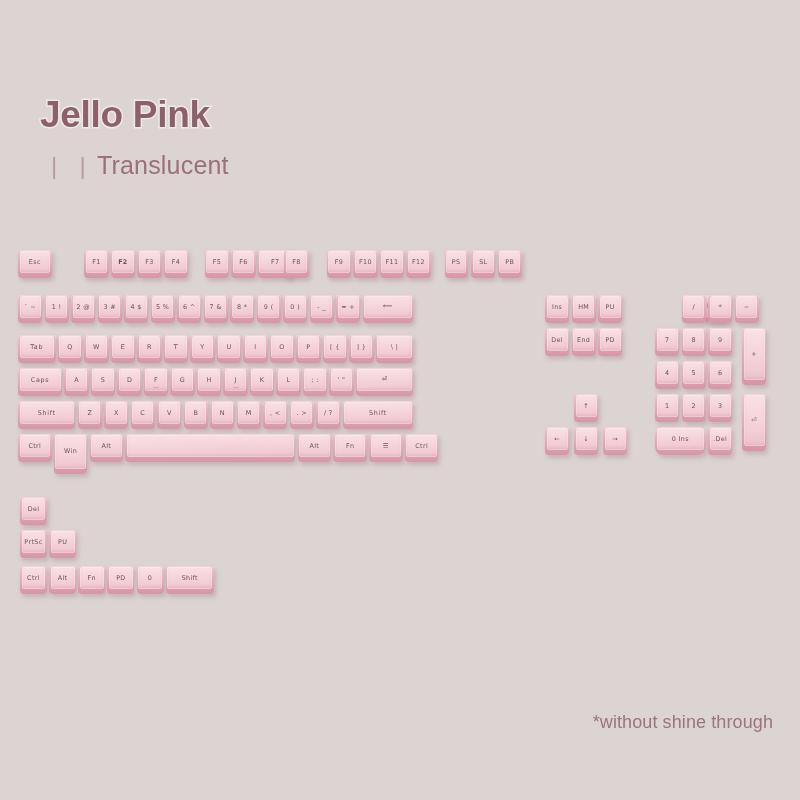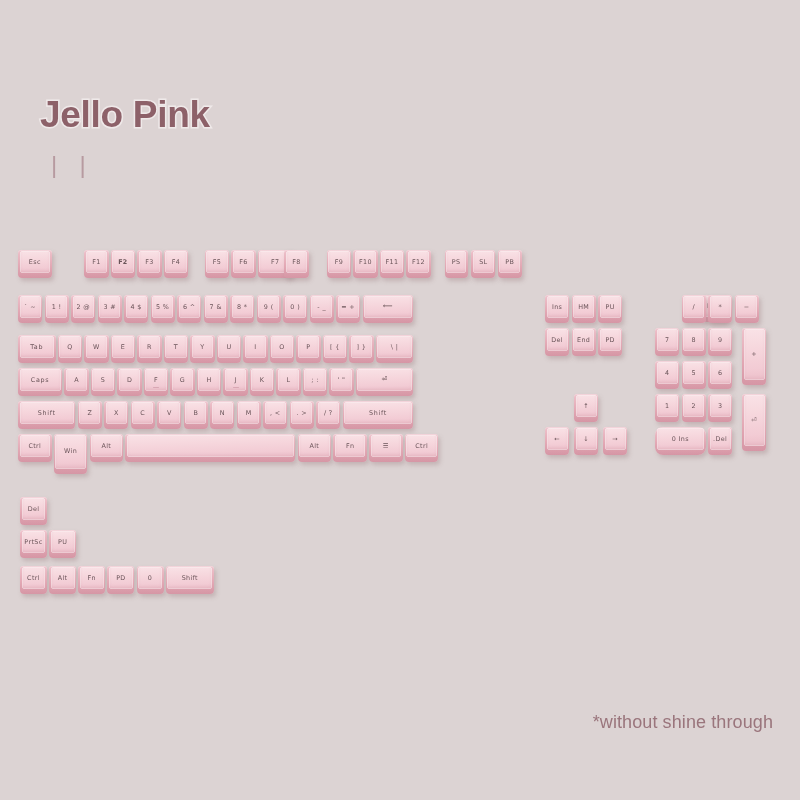--- a/index.html
+++ b/index.html
@@ -120,20 +120,21 @@
   }
 </style>
 </head>
 <body>
 
 <div id="header">
   <div id="product-title">Jello Pink</div>
   <div id="subtitle-row">
     <span class="sub-sep">|</span>
     <span class="sub-sep">|</span>
+    <span>Translucent</span>
   </div>
 </div>
 
 <div id="keyboard">
     <div class="key" style="left: 18px; top: 250px; width: 33.575px; height: 28.3px;">
       <div class="cap">
         <div class="legend">Esc</div>
       </div>
     </div>
     <div class="key" style="left: 84.25px; top: 250px; width: 24.3px; height: 28.3px;">

